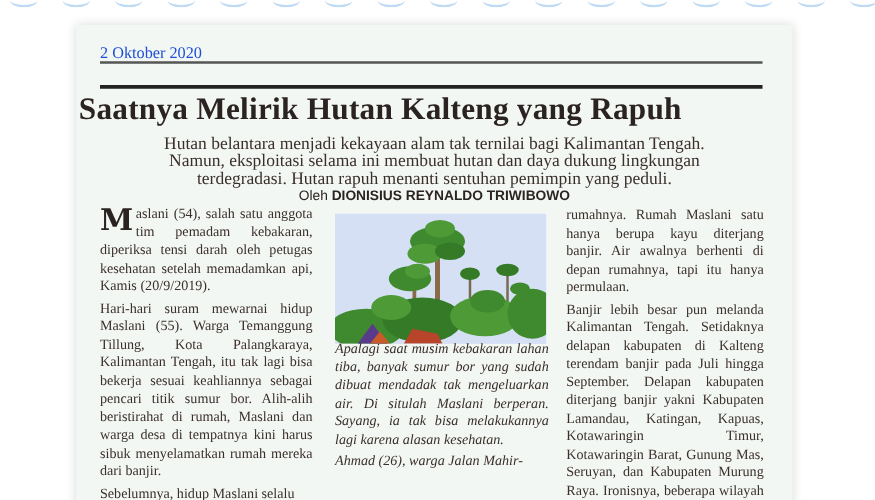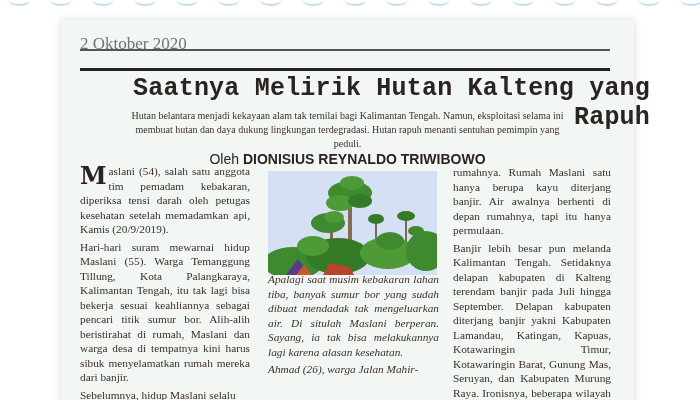--- a/index.html
+++ b/index.html
@@ -34,70 +34,70 @@
       height: 400px;
       width: 573px;
       background: #f3f7f4;
       box-shadow: 0 0 8px rgba(0,0,0,0.15);
     }
     .dateline {
       position: absolute;
       left: 19px;
       top: 14px;
       font-family: "Liberation Serif", serif;
-      font-size: 17px;
-      color: #737373;
+      font-size: 13px;
+      color: #1d4ed8;
     }
     .rule-thin {
       position: absolute;
       left: 19px;
       width: 530px;
       top: 29px;
       height: 0;
       border-top: 2px solid #555;
     }
     .rule-thick {
       position: absolute;
       left: 19px;
       width: 530px;
       top: 48px;
       height: 0;
       border-top: 3px solid #222;
     }
     .headline {
       position: absolute;
-      left: 16px;
+      left: 2px;
       width: 573px;
       top: 54px;
-      text-align: right;
-      font-family: Liberation Mono, monospace;
+      text-align: left;
+      font-family: Liberation Serif, serif;
       font-weight: bold;
       font-size: 25px;
       letter-spacing: 0.2px;
       color: #2a2321;
     }
     .deck {
       position: absolute;
       left: 60px;
       width: 453px;
       top: 89px;
       text-align: center;
       font-family: "Liberation Serif", serif;
-      font-size: 10px;
+      font-size: 14px;
       line-height: 14px;
       color: #3a2f2a;
     }
     .byline {
       position: absolute;
       left: 0;
       width: 573px;
       top: 131px;
       text-align: center;
       font-family: "Liberation Sans", sans-serif;
-      font-size: 14px;
+      font-size: 11px;
       font-weight: bold;
       color: #2a2321;
     }
     .col {
       position: absolute;
       top: 144px;
       font-family: "Liberation Serif", serif;
       font-size: 11.3px;
       line-height: 14.5px;
       color: #3a2f2a;

